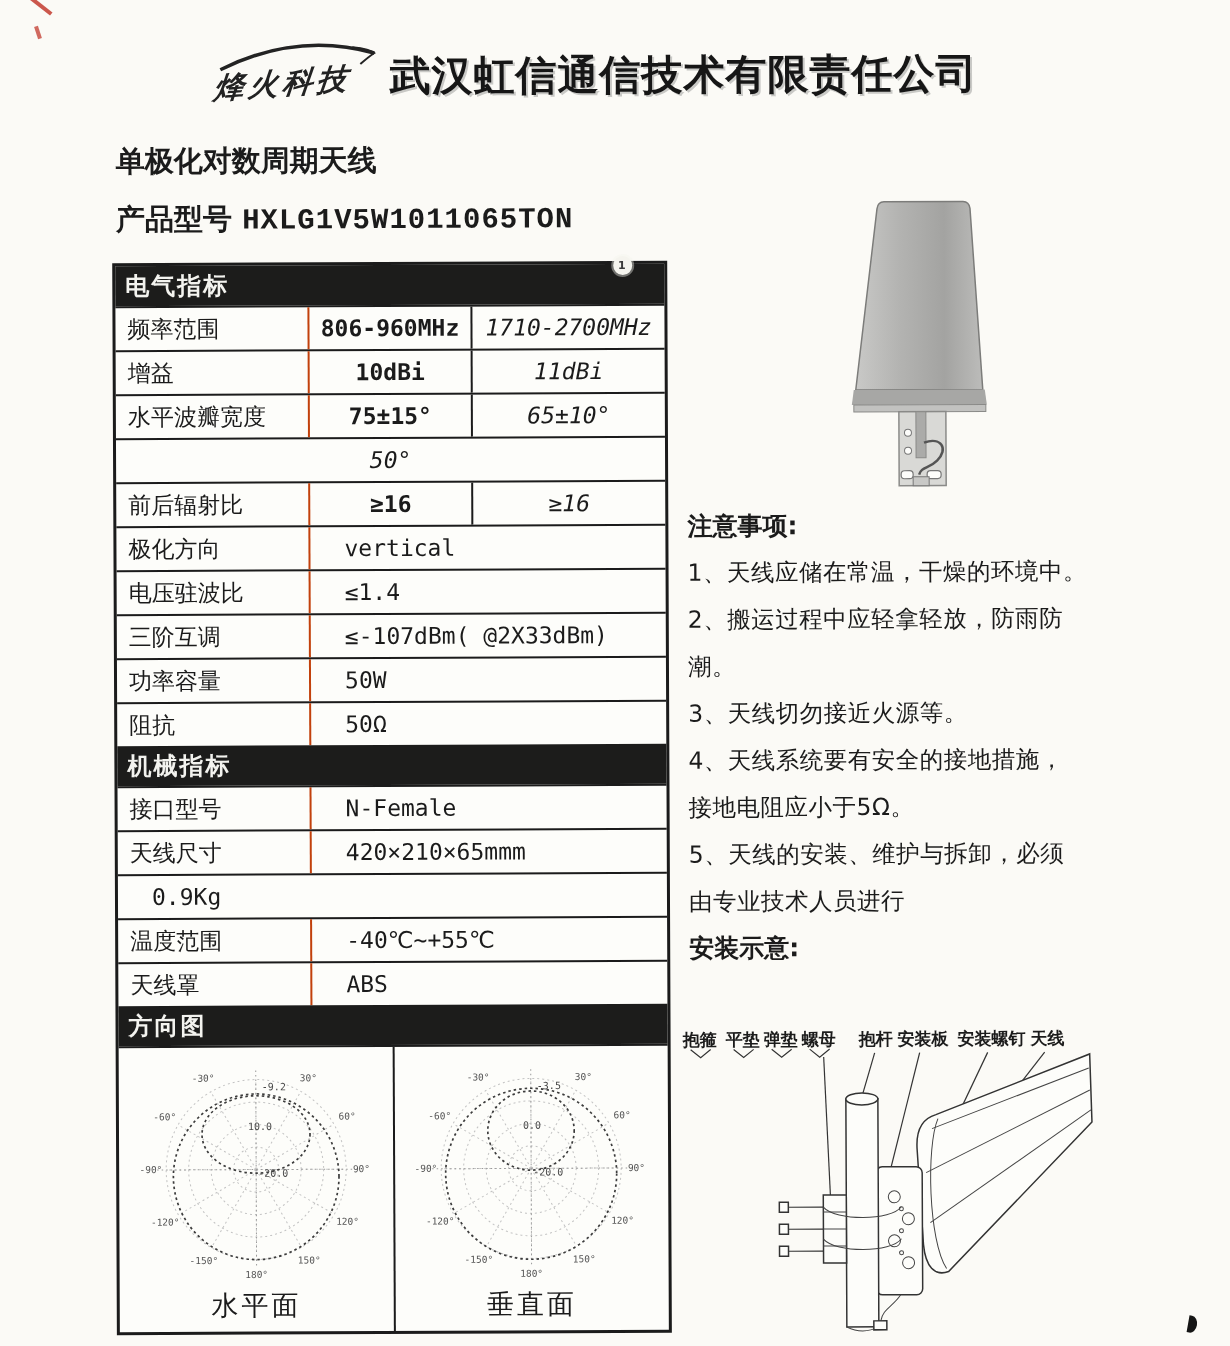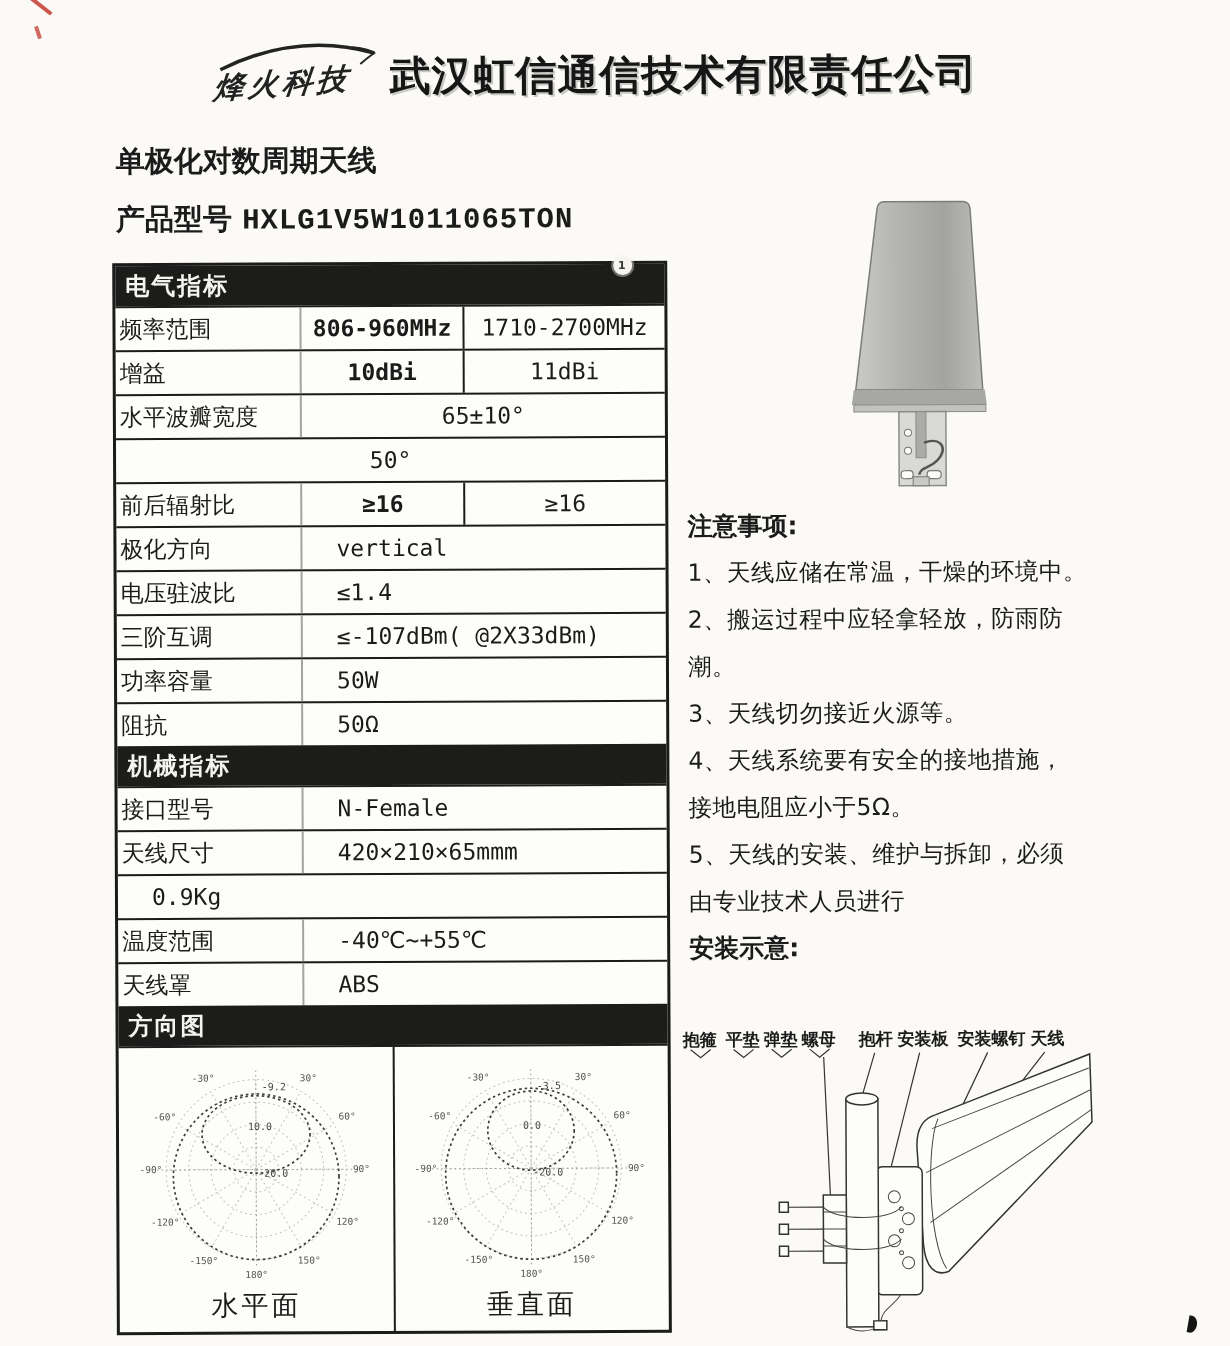--- a/index.html
+++ b/index.html
@@ -19,24 +19,24 @@
   .doc-model .num{font-family:"Liberation Mono","DejaVu Sans Mono",monospace;font-weight:600;letter-spacing:1px;}
 
   
   .spec-table{position:absolute;left:114px;top:261px;width:549px;border:3px solid #1b1b1b;background:#fdfdfa;}
   .section-bar{position:relative;height:40px;background:#1c1c1b;color:#f3f3ef;font-size:24px;
                font-weight:bold;line-height:40px;padding-left:10px;letter-spacing:2px;}
   .badge{position:absolute;left:498px;top:-8px;width:19px;height:19px;border-radius:50%;
          background:#f5f4ee;color:#3a3a3a;font-size:11px;font-weight:bold;text-align:center;
          line-height:19px;box-shadow:0 0 0 2px rgba(245,244,238,.4);}
   .trow{display:flex;height:42px;border-top:2px solid #1b1b1b;font-size:23px;align-items:stretch;}
-  .tlabel{width:180px;padding-left:4px;border-right:2px solid #a3a3a3;display:flex;align-items:center;}
+  .tlabel{width:180px;padding-left:12px;border-right:2px solid #c2410c;display:flex;align-items:center;}
   .tval{font-family:"DejaVu Sans Mono","DejaVu Sans",monospace;}
   .tv1{width:161px;border-right:2px solid #1b1b1b;display:flex;align-items:center;justify-content:center;font-weight:bold;}
-  .tv2{flex:1;display:flex;align-items:center;justify-content:center;}
+  .tv2{flex:1;display:flex;align-items:center;justify-content:center;font-style:italic;}
   .tvfull{flex:1;display:flex;align-items:center;padding-left:34px;}
 
   
   .plots{display:flex;height:284px;border-top:2px solid #1b1b1b;}
   .plot-cell{flex:1;position:relative;}
   .plot-cell.first{border-right:2px solid #1b1b1b;}
   svg.polar{display:block;margin:4px auto 0;}
   .polar .grid{fill:none;stroke:#c3c3c3;stroke-width:1;stroke-dasharray:2 3;}
   .polar .axis{stroke:#9a9a9a;stroke-width:1;stroke-dasharray:1.5 3;}
   .polar .curve{fill:none;stroke:#3c3c3c;stroke-width:1.7;stroke-dasharray:2.5 3;}
@@ -100,20 +100,21 @@
        <div class="tv1 tval">806-960MHz</div>
        <div class="tv2 tval">1710-2700MHz</div>
      </div>
           <div class="trow">
        <div class="tlabel">增益</div>
        <div class="tv1 tval">10dBi</div>
        <div class="tv2 tval">11dBi</div>
      </div>
           <div class="trow">
        <div class="tlabel">水平波瓣宽度</div>
+       <div class="tv1 tval">75±15°</div>
        <div class="tv2 tval">65±10°</div>
      </div>
           <div class="trow">
        <div class="tv2 tval">50°</div>
      </div>
           <div class="trow">
        <div class="tlabel">前后辐射比</div>
        <div class="tv1 tval">≥16</div>
        <div class="tv2 tval">≥16</div>
      </div>

